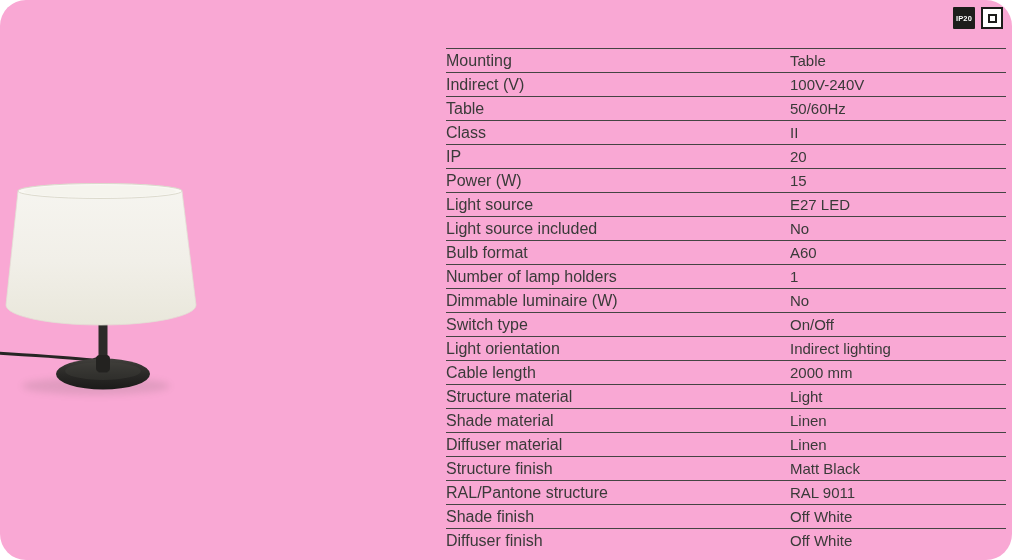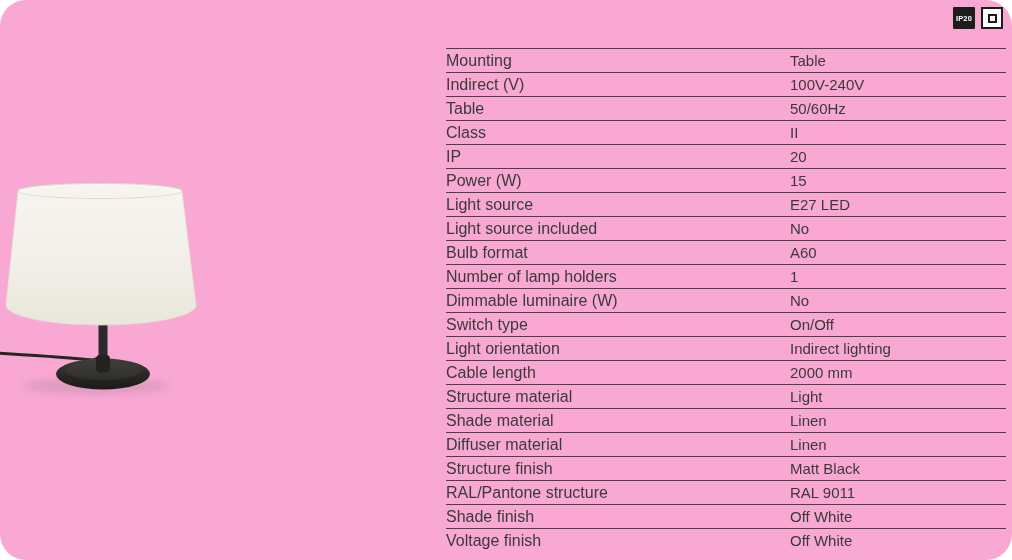--- a/index.html
+++ b/index.html
@@ -217,18 +217,18 @@
     </div>
     <div class="spec-row">
       <div class="spec-label">RAL/Pantone structure</div>
       <div class="spec-value">RAL 9011</div>
     </div>
     <div class="spec-row">
       <div class="spec-label">Shade finish</div>
       <div class="spec-value">Off White</div>
     </div>
     <div class="spec-row">
-      <div class="spec-label">Voltage finish</div>
+      <div class="spec-label">Diffuser finish</div>
       <div class="spec-value">Off White</div>
     </div>
   </div>
 
 </div>
 
 </body></html>

